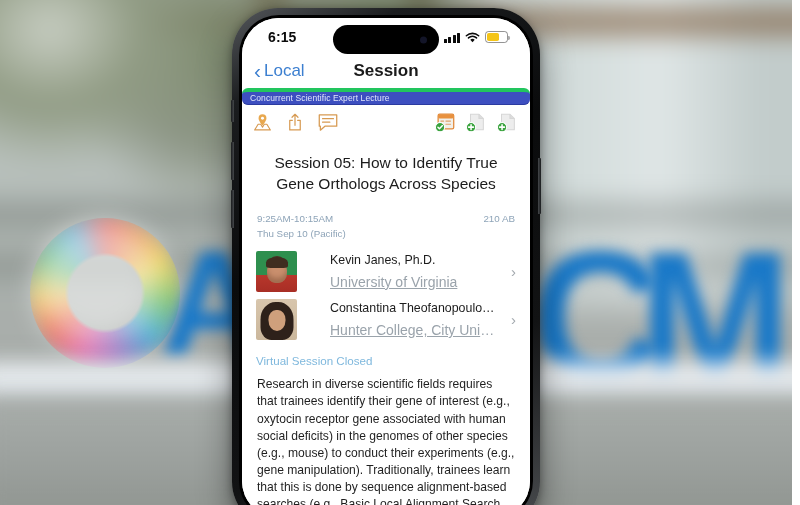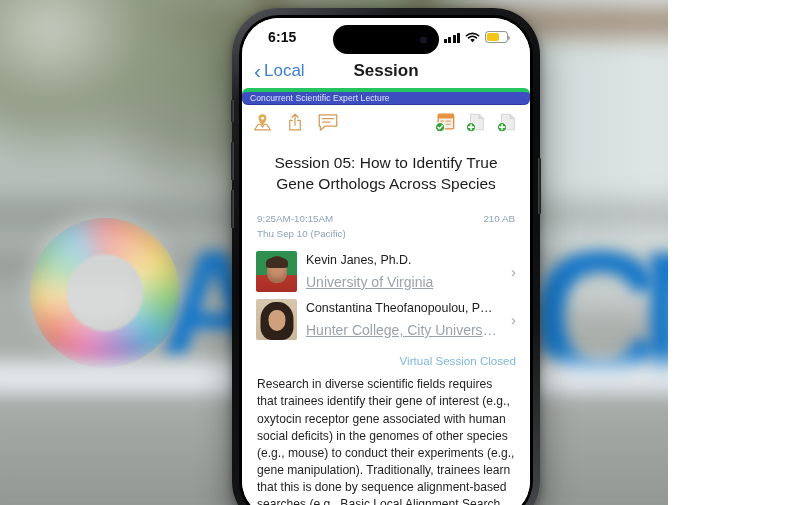--- a/index.html
+++ b/index.html
@@ -6,21 +6,21 @@
 
   html, body {
     width: 800px;
     height: 505px;
     overflow: hidden;
     font-family: "Liberation Sans", sans-serif;
   }
 
   #scene {
     position: relative;
-    width: 668px;
+    width: 792px;
     height: 505px;
     overflow: hidden;
     background: #9aa0a0;
   }
 
   
   #bg {
     position: absolute;
     inset: -40px;
     filter: blur(14px);
@@ -371,21 +371,21 @@
   .avatar-2::after { 
     content: "";
     position: absolute;
     left: 50%; top: 26%;
     transform: translateX(-50%);
     width: 17px; height: 21px;
     border-radius: 46% 46% 52% 52%;
     background: #cfa07c;
   }
 
-  .speaker-text { flex: 1; min-width: 0; }
+  .speaker-text { flex: 1; min-width: 0; margin-left: 24px; }
   .speaker-name {
     font-size: 12.4px;
     color: #1c1c1c;
     line-height: 1.25;
     white-space: nowrap;
     overflow: hidden;
     text-overflow: ellipsis;
   }
   .speaker-affil {
     font-size: 14px;
@@ -398,21 +398,21 @@
   }
   .row-chevron {
     flex: 0 0 auto;
     color: #a3a9ae;
     font-size: 15px;
     font-weight: 300;
     padding-left: 4px;
   }
 
   #virtual-status {
-    text-align: right;
+    text-align: left;
     color: #7fb8dd;
     font-size: 11.6px;
     padding: 11px 0 9px 0;
   }
 
   #description {
     font-size: 12.1px;
     line-height: 1.42;
     color: #1f1f1f;
     text-align: left;

